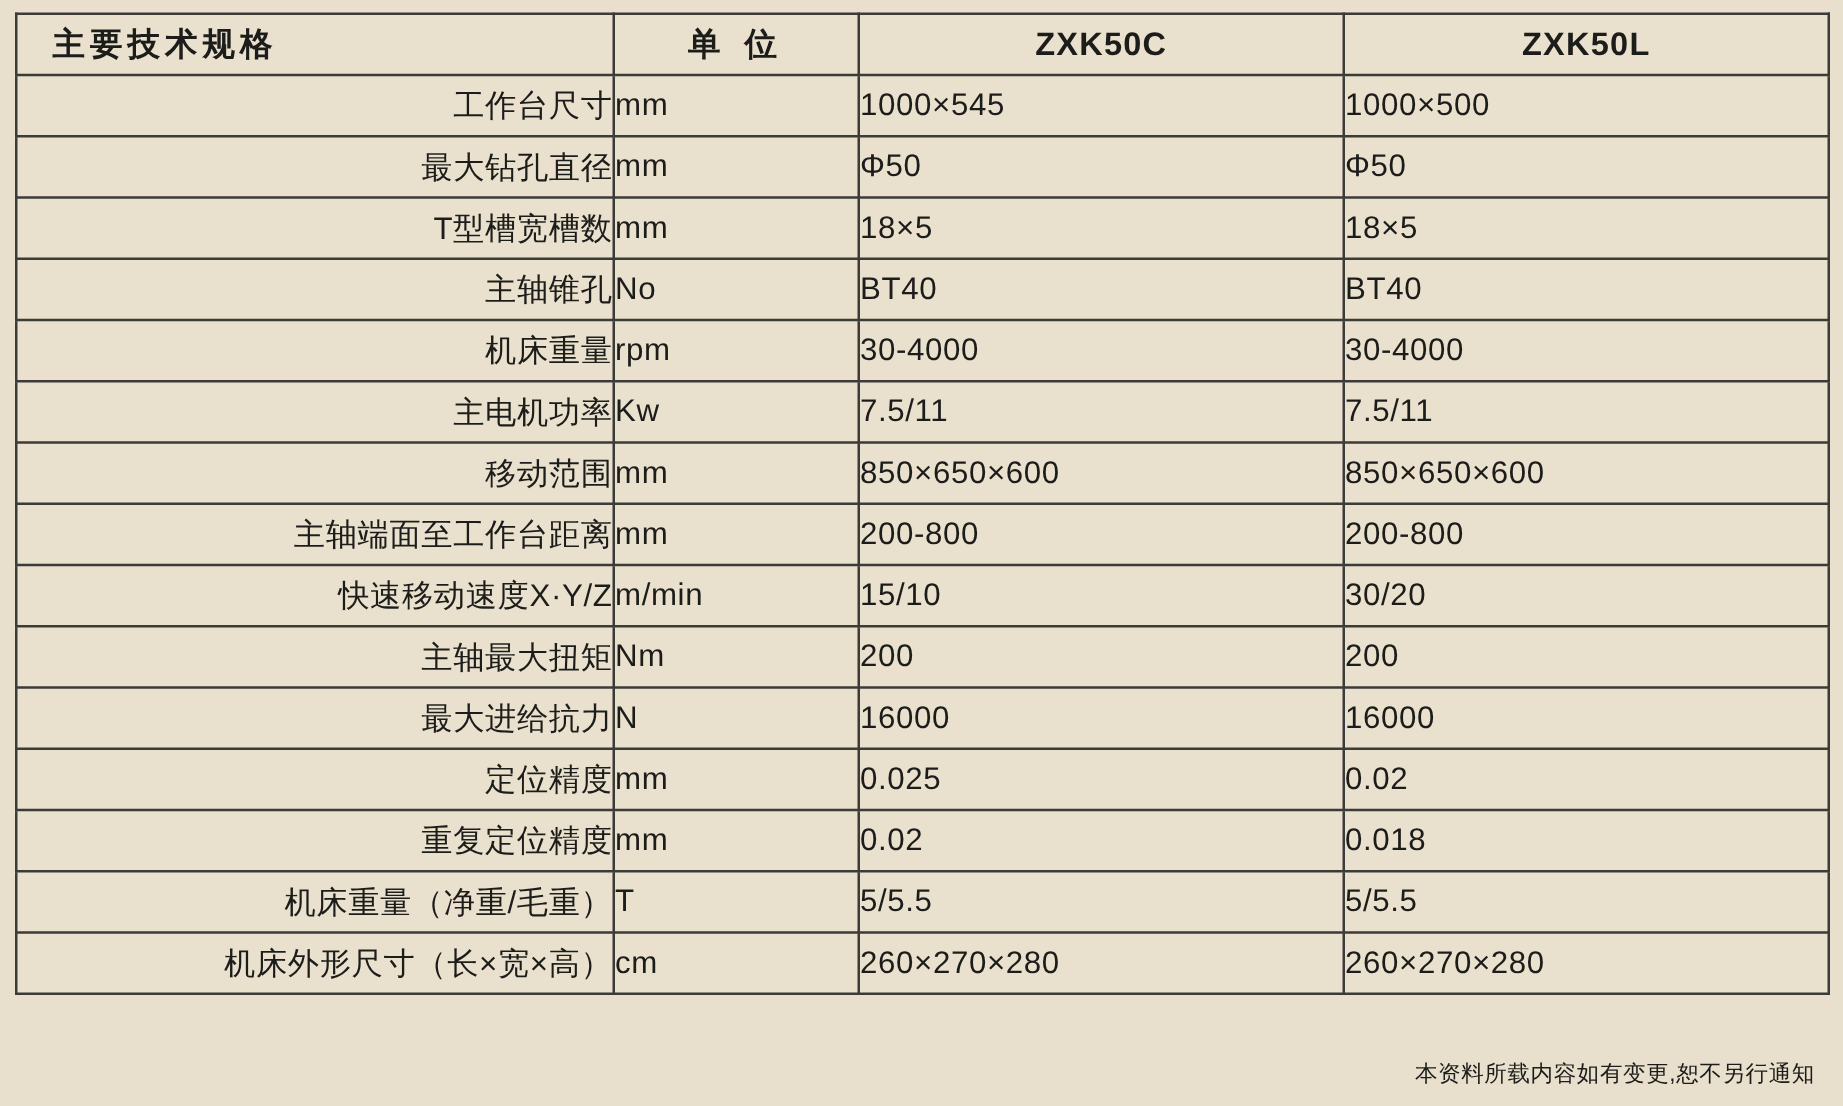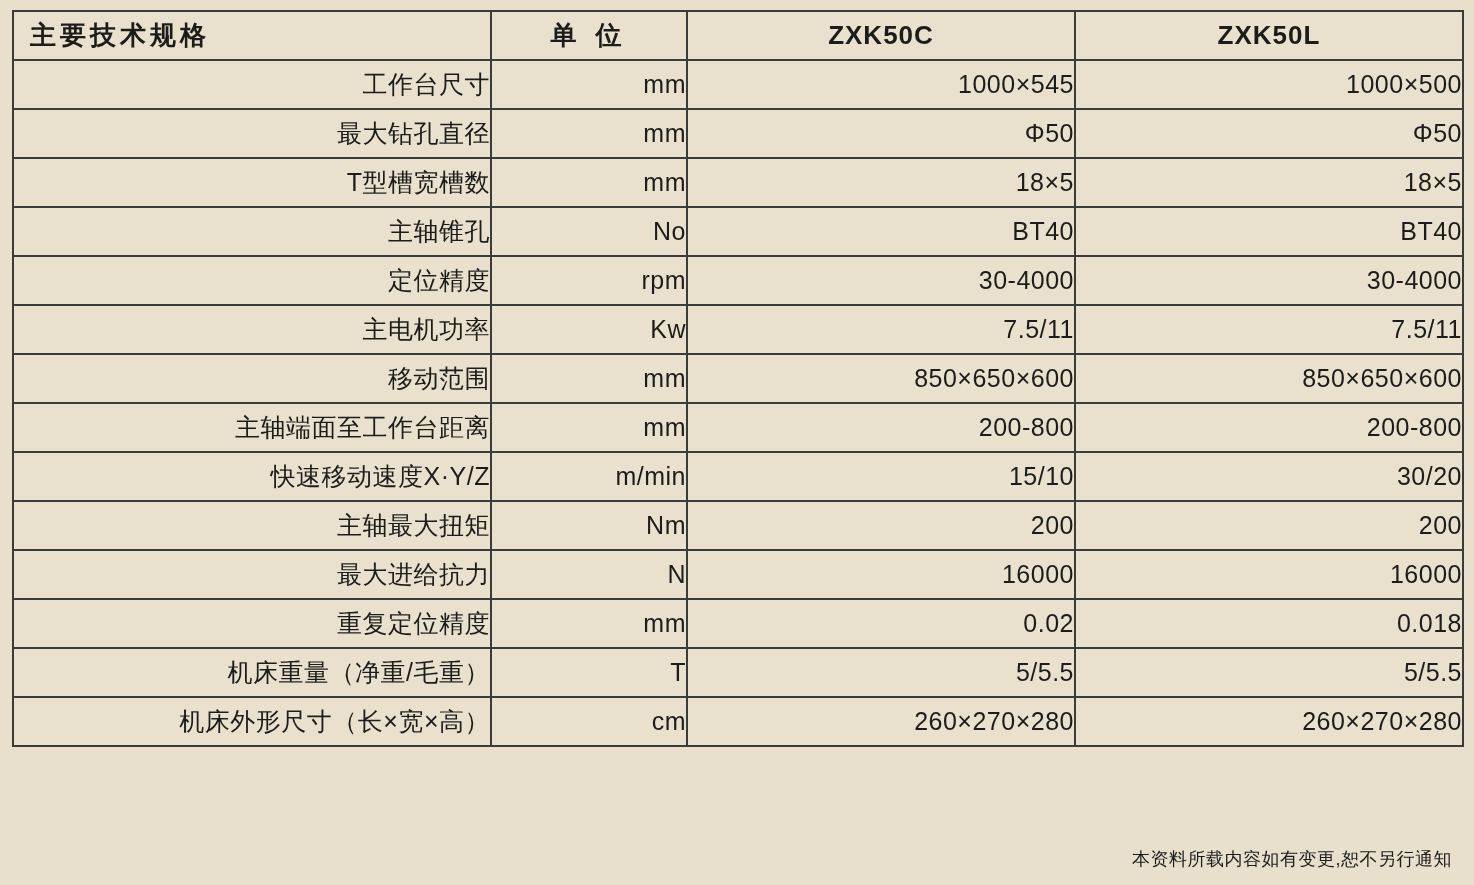--- a/index.html
+++ b/index.html
@@ -40,35 +40,35 @@
     color: #1c1c1a;
     background: #e9e1cd;
   }
   .head-row th {
     font-weight: bold;
     font-size: 26px;
     letter-spacing: 1px;
   }
   .head-row th.name {
     text-align: left;
-    padding-left: 16px;
+    padding-left: 28px;
     letter-spacing: 4px;
   }
   .head-row th.unit {
     letter-spacing: 6px;
   }
   td.name {
     text-align: right;
     padding-left: 28px;
     font-size: 25px;
     letter-spacing: 0.5px;
     white-space: nowrap;
   }
   td.unit, td.val {
-    text-align: right;
+    text-align: left;
     font-size: 25px;
     letter-spacing: 0.5px;
     white-space: nowrap;
     margin-left: 28px;
   }
   .footnote {
     position: absolute;
     right: 22px;
     bottom: 14px;
     font-size: 18px;
@@ -115,21 +115,21 @@
           <td class="val">18×5</td>
           <td class="val">18×5</td>
         </tr>
         <tr>
           <td class="name">主轴锥孔</td>
           <td class="unit">No</td>
           <td class="val">BT40</td>
           <td class="val">BT40</td>
         </tr>
         <tr>
-          <td class="name">定位精度</td>
+          <td class="name">机床重量</td>
           <td class="unit">rpm</td>
           <td class="val">30-4000</td>
           <td class="val">30-4000</td>
         </tr>
         <tr>
           <td class="name">主电机功率</td>
           <td class="unit">Kw</td>
           <td class="val">7.5/11</td>
           <td class="val">7.5/11</td>
         </tr>
@@ -157,20 +157,26 @@
           <td class="val">200</td>
           <td class="val">200</td>
         </tr>
         <tr>
           <td class="name">最大进给抗力</td>
           <td class="unit">N</td>
           <td class="val">16000</td>
           <td class="val">16000</td>
         </tr>
         <tr>
+          <td class="name">定位精度</td>
+          <td class="unit">mm</td>
+          <td class="val">0.025</td>
+          <td class="val">0.02</td>
+        </tr>
+        <tr>
           <td class="name">重复定位精度</td>
           <td class="unit">mm</td>
           <td class="val">0.02</td>
           <td class="val">0.018</td>
         </tr>
         <tr>
           <td class="name">机床重量（净重/毛重）</td>
           <td class="unit">T</td>
           <td class="val">5/5.5</td>
           <td class="val">5/5.5</td>

